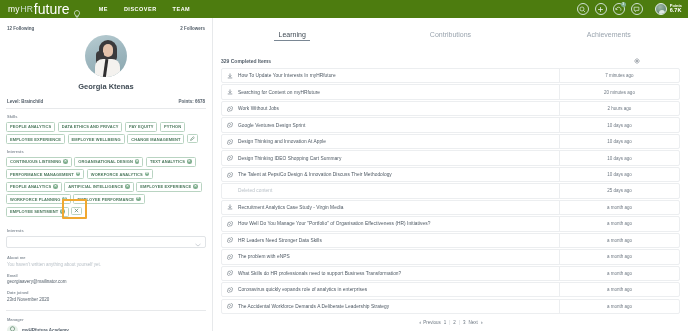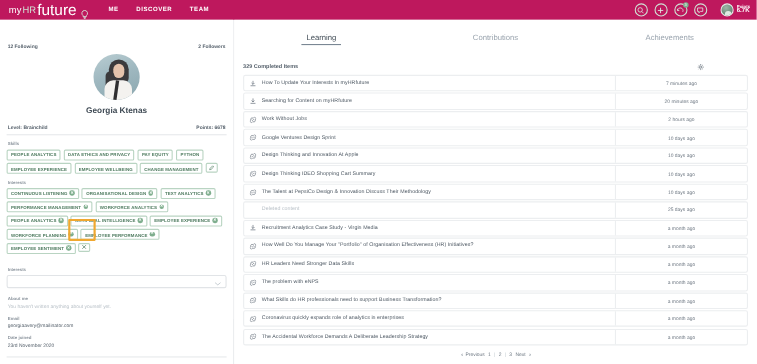--- a/index.html
+++ b/index.html
@@ -6,21 +6,21 @@
   html, body {
     width: 688px; height: 331px;
     font-family: "Liberation Sans", sans-serif;
     background: #ffffff;
     overflow: hidden;
   }
   #app { width: 688px; height: 331px; position: relative; background:#fff; }
 
   
   .topnav {
-    height: 18px; background: #be185d;
+    height: 18px; background: #4d7c0f;
     display: flex; align-items: center; padding: 0 8px;
     position: relative;
   }
   .logo { display:flex; align-items:center; gap:1px; margin-right:18px; }
   .logo-my { color:#ffffff; font-size:8.5px; font-weight:400; letter-spacing:.1px;}
   .logo-hr { color:#cfe0d4; font-size:8.5px; font-weight:400; }
   .logo-future { color:#ffffff; font-size:14px; font-weight:400; }
   .logo-bulb { margin-left:2px; width:8px; height:9px; display:inline-block; }
   .navlinks { display:flex; align-items:center; gap:16px; }
   .navlink {
@@ -48,21 +48,21 @@
   .avatar-sm::after{
     content:''; position:absolute; left:3px; top:6px; width:6px; height:7px;
     border-radius:3px 3px 0 0; background:#dfe9e2;
   }
   .pts { display:flex; flex-direction:column; line-height:1; }
   .pts-label { color:#ffffff; font-size:4px; font-weight:700; }
   .pts-val { color:#ffffff; font-size:5.5px; font-weight:700; }
 
   
   .body-wrap { display:flex; height:313px; }
-  .sidebar { width:212px; height:272px; background:#fff; position:relative; padding:18px 6px; }
+  .sidebar { width:212px; height:272px; background:#fff; position:relative; padding:4px 6px; }
   .divider-v { width:1px; background:#e7e9eb; height:313px; }
   .main { flex:1; background:#fff; position:relative; }
 
   
   .follow-row { display:flex; justify-content:space-between; padding:4px 1px 0 1px; }
   .follow-txt { font-size:4.5px; color:#55606b; font-weight:600; cursor:pointer;}
   .prof-avatar-wrap { display:flex; justify-content:center; margin-top:4px; }
   .prof-avatar {
     width:42px; height:42px; border-radius:50%; overflow:hidden; position:relative;
     background: linear-gradient(160deg,#b9cdd2 0%, #9fb8c0 45%, #8aa6ae 100%);

